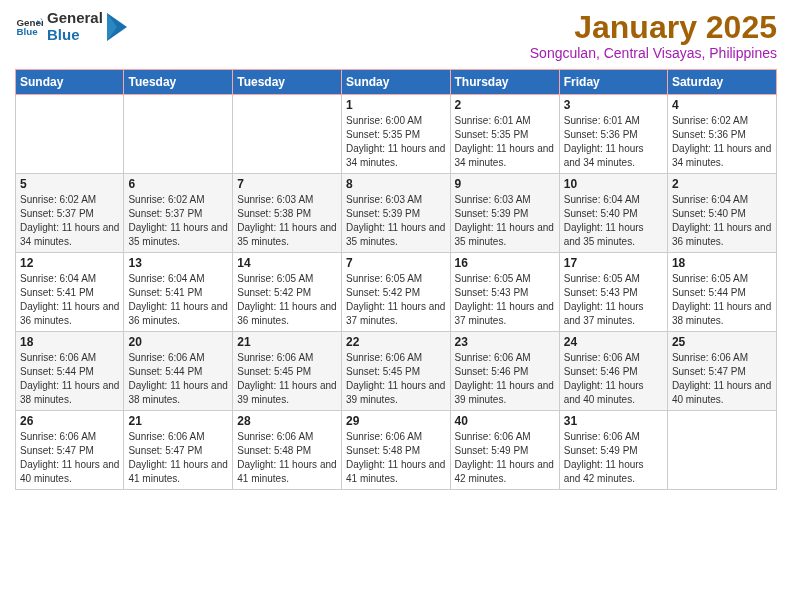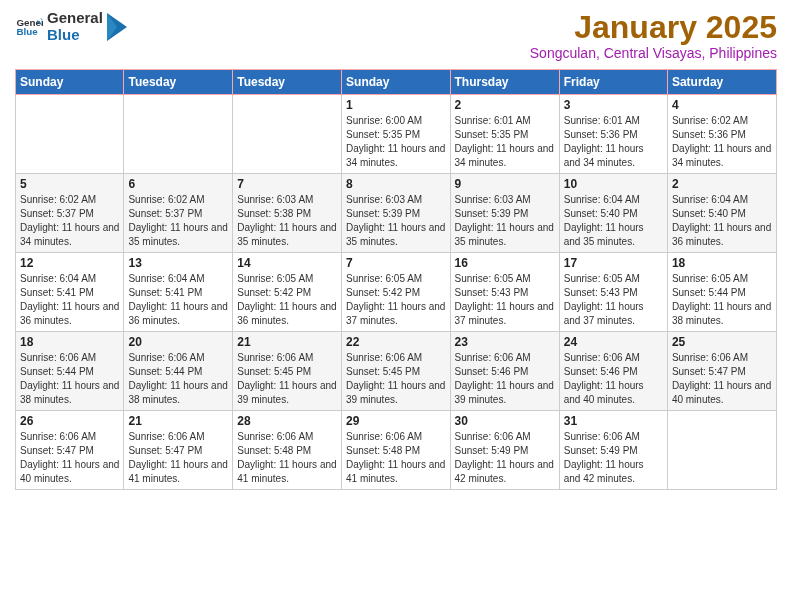--- a/index.html
+++ b/index.html
@@ -239,21 +239,21 @@
         </td>
         <td>
           <div class="day-number">28</div>
           <div class="day-info">Sunrise: 6:06 AM<br>Sunset: 5:48 PM<br>Daylight: 11 hours and 41 minutes.</div>
         </td>
         <td>
           <div class="day-number">29</div>
           <div class="day-info">Sunrise: 6:06 AM<br>Sunset: 5:48 PM<br>Daylight: 11 hours and 41 minutes.</div>
         </td>
         <td>
-          <div class="day-number">30</div>
+          <div class="day-number">40</div>
           <div class="day-info">Sunrise: 6:06 AM<br>Sunset: 5:49 PM<br>Daylight: 11 hours and 42 minutes.</div>
         </td>
         <td>
           <div class="day-number">31</div>
           <div class="day-info">Sunrise: 6:06 AM<br>Sunset: 5:49 PM<br>Daylight: 11 hours and 42 minutes.</div>
         </td>
         <td class="empty-cell"></td>
       </tr>
     </tbody>
 </table>

